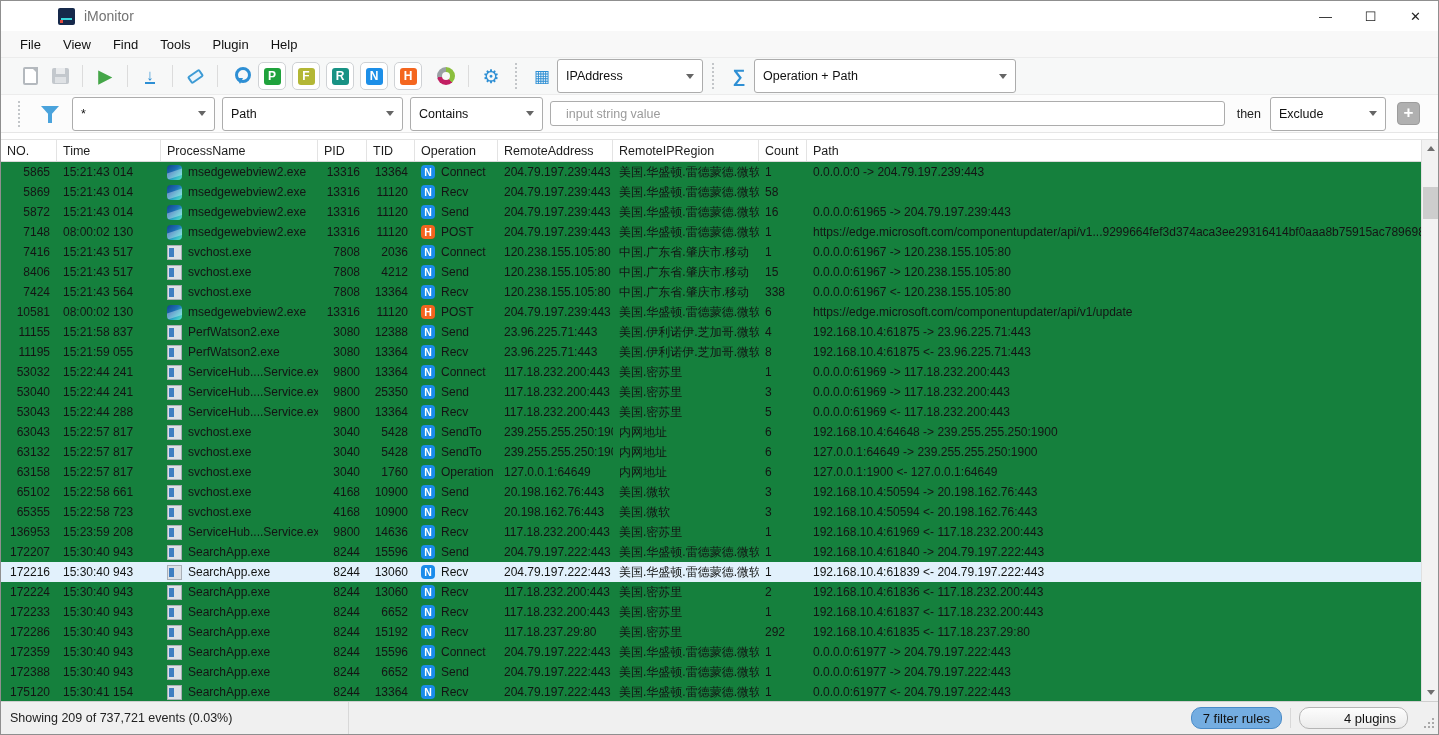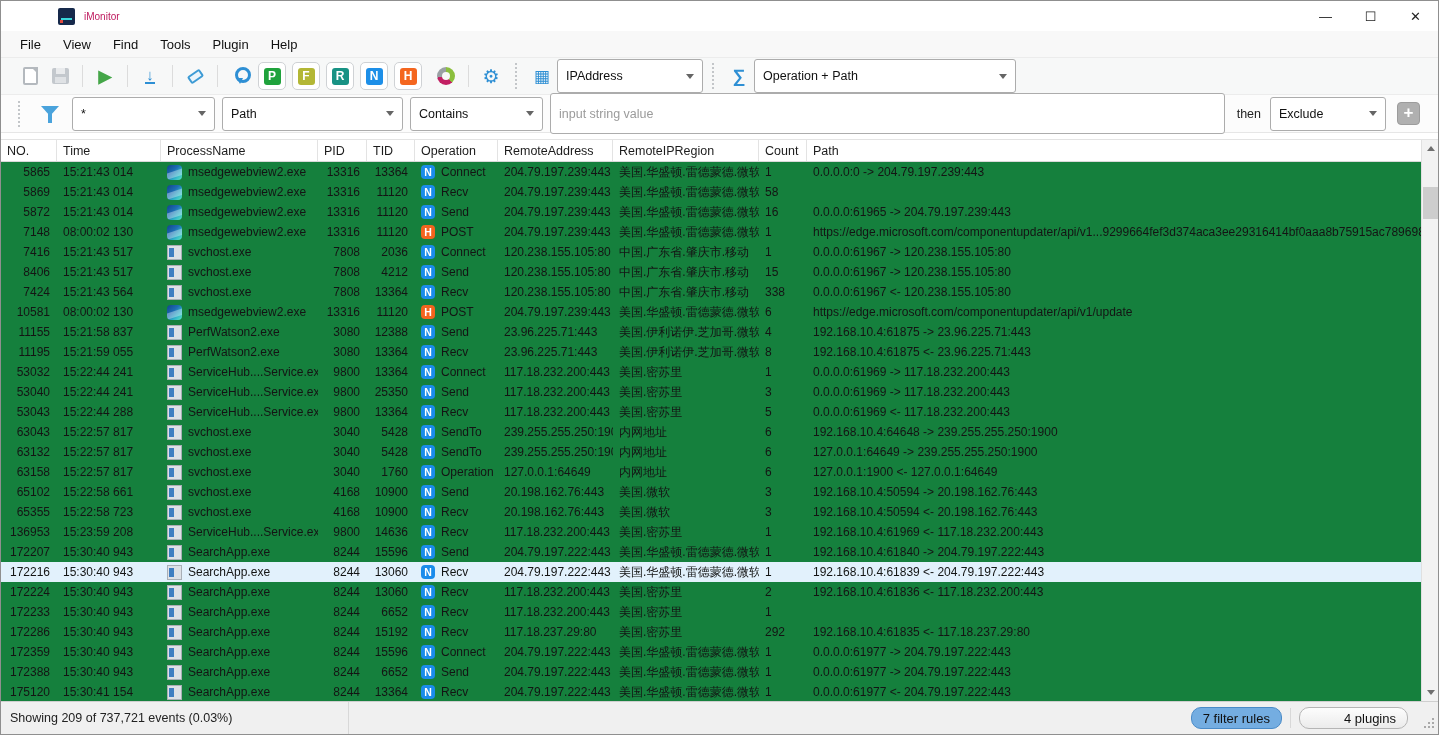--- a/index.html
+++ b/index.html
@@ -8,21 +8,21 @@
     font-family: "Liberation Sans", sans-serif;
     font-size: 12px; color:#1a1a1a; background:#fff;
     border:1px solid #8f8f8f; overflow:hidden; position:relative;
     display:flex; flex-direction:column;
   }
   
   .titlebar { height:30px; display:flex; align-items:center; background:#fff; flex:none; }
   .app-logo { width:17px; height:17px; margin-left:57px; margin-right:9px; background:#16294b; border-radius:2px; position:relative; }
   .app-logo::before { content:""; position:absolute; left:3px; top:5px; width:11px; height:5px; border-bottom:2px solid #39d8dc; }
   .app-logo::after { content:""; position:absolute; left:2px; bottom:2px; width:3px; height:3px; background:#e04a3f; }
-  .title-text { font-size:10px; color:#be185d; }
+  .title-text { font-size:14px; color:#737373; }
   .win-controls { margin-left:auto; display:flex; align-items:center; height:100%; }
   .win-btn { width:45px; height:100%; display:flex; align-items:center; justify-content:center; font-size:13px; color:#222; cursor:default; }
   
   .menubar { height:27px; background:#f8f8f8; display:flex; align-items:center; padding-left:8px; border-bottom:1px solid #ececec; flex:none; }
   .menu-item { padding:4px 11px; font-size:13px; color:#111; }
   
   .toolbar { height:37px; background:#f7f8f8; display:flex; align-items:center; padding-left:14px; border-bottom:1px solid #ececec; flex:none; }
   .tbtn { height:28px; min-width:26px; display:flex; align-items:center; justify-content:center; margin:0 2px; }
   .tsep { width:1px; height:22px; background:#dcdcdc; margin:0 7px; }
   .dotsep { width:3px; height:26px; border-left:2px dotted #c3c6c9; margin:0 9px; }
@@ -53,21 +53,21 @@
   
   .filterbar { height:38px; background:#fcfcfc; display:flex; align-items:center; padding:0 18px 0 8px; border-bottom:1px solid #e6e6e6; flex:none; }
   .funnel { position:relative; width:20px; margin:0 12px 0 10px; height:20px; }
   .funnel::before { content:""; position:absolute; left:1px; top:2px; border-left:9px solid transparent; border-right:9px solid transparent; border-top:10px solid #4aa3dc; }
   .funnel::after { content:""; position:absolute; left:8px; top:10px; width:4px; height:9px; background:#4aa3dc; }
   .filterbar .dropdown { height:25px; margin-right:7px; }
   .dd-scope { width:143px; }
   .dd-field { width:181px; }
   .dd-op { width:133px; }
   .dd-action { width:116px; margin-right:0 !important; }
-  .filter-input { flex:1; height:41px; border:1px solid #acacac; border-radius:3px; padding:0 8px; font-family:"Liberation Sans",sans-serif; font-size:12.5px; color:#111; margin-right:4px; }
+  .filter-input { flex:1; height:25px; border:1px solid #acacac; border-radius:3px; padding:0 15px; font-family:"Liberation Sans",sans-serif; font-size:12.5px; color:#111; margin-right:4px; }
   .filter-input::placeholder { color:#9b9b9b; }
   .then-label { margin:0 9px 0 8px; font-size:12.5px; color:#222; }
   .add-btn { width:23px; height:23px; margin-left:11px; background:#b0b0b0; border:1px solid #9c9c9c; border-radius:4px; color:#fff; font-size:17px; line-height:20px; text-align:center; font-weight:bold; }
   
   .tablewrap { flex:1; margin-top:6px; position:relative; overflow:hidden; border-top:1px solid #e3e3e3; }
   .thead { display:flex; height:22px; background:#fff; border-bottom:1px solid #d9d9d9; padding-right:17px; }
   .th { display:flex; align-items:center; padding-left:6px; border-right:1px solid #e3e3e3; font-size:12.5px; color:#1c1c1c; overflow:hidden; white-space:nowrap; }
   .tbody { position:absolute; top:22px; left:0; right:17px; bottom:0; overflow:hidden; }
   .tr { display:flex; height:20px; align-items:center; background:#15803d; }
   .tr.selected { background:#e2f1fc; }
@@ -631,20 +631,21 @@
         </div>
         <div class="td c3 num">8244</div>
         <div class="td c4 num">6652</div>
         <div class="td c5">
           <span class="opbadge" style="background: rgb(27, 140, 235);">N</span>
           <span>Recv</span>
         </div>
         <div class="td c6">117.18.232.200:443</div>
         <div class="td c7">美国.密苏里</div>
         <div class="td c8">1</div>
+        <div class="td c9">192.168.10.4:61837 &lt;- 117.18.232.200:443</div>
       </div>
       <div class="tr">
         <div class="td c0 num">172286</div>
         <div class="td c1">15:30:40 943</div>
         <div class="td c2">
           <span class="picon app"></span>
           <span>SearchApp.exe</span>
         </div>
         <div class="td c3 num">8244</div>
         <div class="td c4 num">15192</div>

